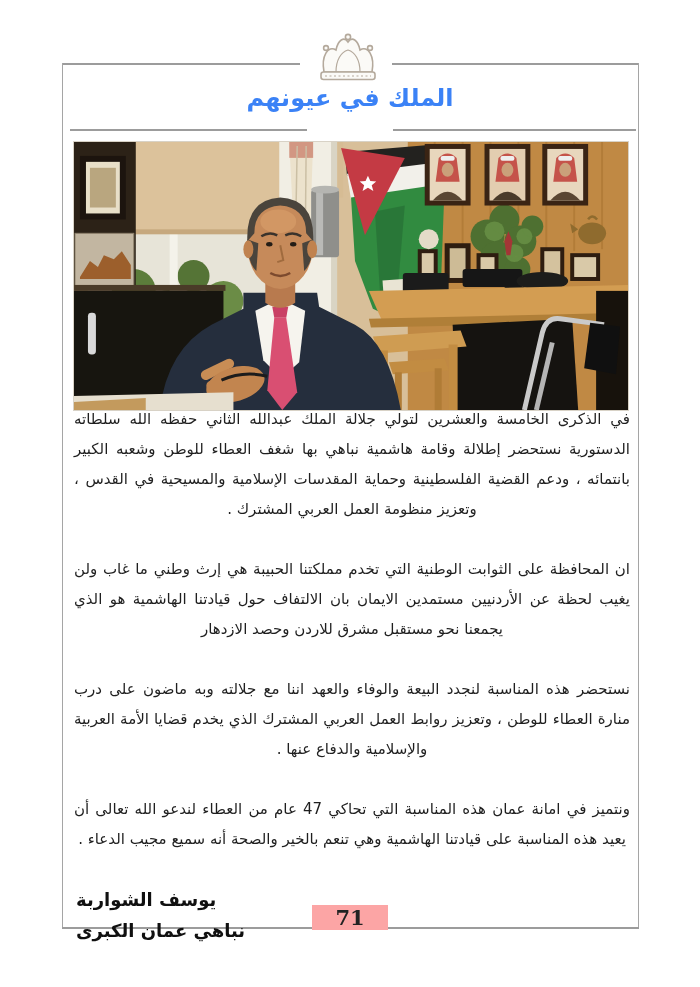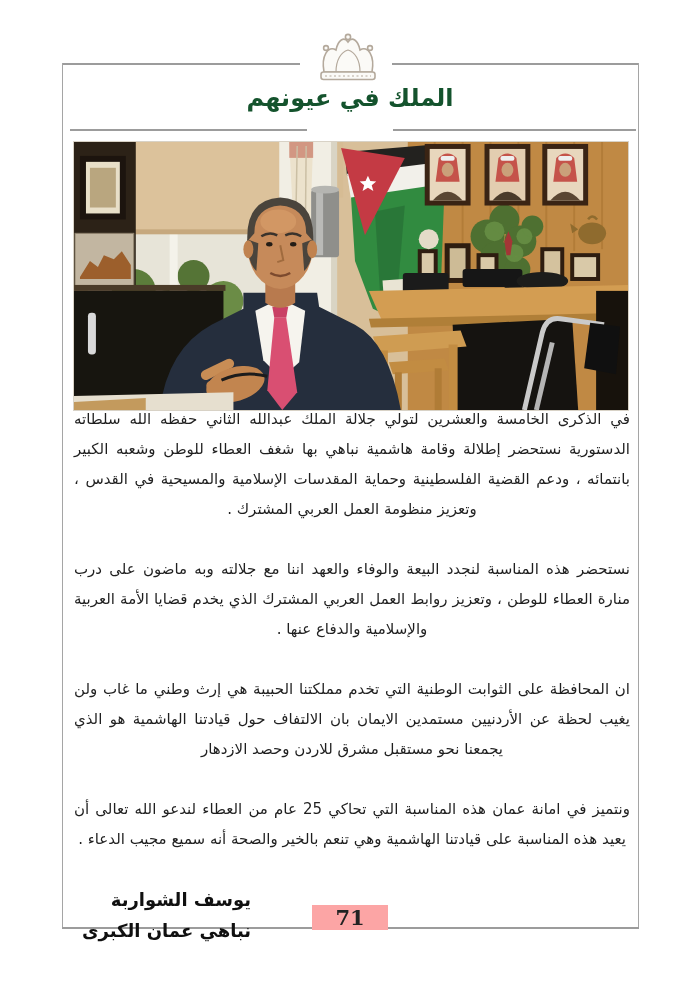--- a/index.html
+++ b/index.html
@@ -12,21 +12,21 @@
   }
   
   .rule{position:absolute;background:#9c9c9c;height:1.5px;}
   .vrule{position:absolute;background:#a5a5a5;width:1px;}
 
   .crown{position:absolute;left:312px;top:32px;width:72px;height:52px;}
 
   .page-title{
     position:absolute;left:0;top:84px;width:700px;
     text-align:center;
-    font-size:24px;font-weight:bold;color:#14532d;
+    font-size:24px;font-weight:bold;color:#3b82f6;
     font-family:"DejaVu Sans",sans-serif;
     letter-spacing:0;
   }
 
   .photo{
     position:absolute;left:73px;top:141px;width:556px;height:270px;
     border:1px solid #d8d2c6;box-sizing:border-box;
     background:#d8bf99;
   }
   .photo svg{display:block;width:100%;height:100%;}
@@ -39,21 +39,21 @@
   .body-text p{
     margin:0 0 30px 0;
     font-size:15px;line-height:30px;
     text-align:justify;text-align-last:center;
     font-family:"DejaVu Sans",sans-serif;
   }
   .signature{
     margin-top:12px;
     margin-right:auto;margin-left:2px;
     width:175px;
-    text-align:right;
+    text-align:left;
     font-weight:bold;font-size:18px;line-height:31px;color:#101010;
   }
   .page-number{
     position:absolute;left:312px;top:905px;width:76px;
     text-align:center;
     font-family:"DejaVu Serif","Liberation Serif",serif;
     font-weight:bold;font-size:21px;color:#222;
     background:#fca5a5;
   }
 </style>
@@ -290,23 +290,23 @@
 
       <g>
         <path d="M0 256 L160 252 L160 270 L0 270 Z" fill="#e6dfcf"></path>
         <path d="M0 262 L72 258 L72 270 L0 270 Z" fill="#c39a5d"></path>
       </g>
     </svg>
   </div>
 
   <div class="body-text">
     <p>في الذكرى الخامسة والعشرين لتولي جلالة الملك عبدالله الثاني حفظه الله سلطاته الدستورية نستحضر إطلالة وقامة هاشمية نباهي بها شغف العطاء للوطن وشعبه الكبير بانتمائه ، ودعم القضية الفلسطينية وحماية المقدسات الإسلامية والمسيحية في القدس ، وتعزيز منظومة العمل العربي المشترك .</p>
+    <p>ان المحافظة على الثوابت الوطنية التي تخدم مملكتنا الحبيبة هي إرث وطني ما غاب ولن يغيب لحظة عن الأردنيين مستمدين الايمان بان الالتفاف حول قيادتنا الهاشمية هو الذي يجمعنا نحو مستقبل مشرق للاردن وحصد الازدهار</p>
     <p>نستحضر هذه المناسبة لنجدد البيعة والوفاء والعهد اننا مع جلالته وبه ماضون على درب منارة العطاء للوطن ، وتعزيز روابط العمل العربي المشترك الذي يخدم قضايا الأمة العربية والإسلامية والدفاع عنها .</p>
-    <p>ان المحافظة على الثوابت الوطنية التي تخدم مملكتنا الحبيبة هي إرث وطني ما غاب ولن يغيب لحظة عن الأردنيين مستمدين الايمان بان الالتفاف حول قيادتنا الهاشمية هو الذي يجمعنا نحو مستقبل مشرق للاردن وحصد الازدهار</p>
-    <p>ونتميز في امانة عمان هذه المناسبة التي تحاكي 25 عام من العطاء لندعو الله تعالى أن يعيد هذه المناسبة على قيادتنا الهاشمية وهي تنعم بالخير والصحة أنه سميع مجيب الدعاء .</p>
+    <p>ونتميز في امانة عمان هذه المناسبة التي تحاكي 47 عام من العطاء لندعو الله تعالى أن يعيد هذه المناسبة على قيادتنا الهاشمية وهي تنعم بالخير والصحة أنه سميع مجيب الدعاء .</p>
     <div class="signature">
       <div>يوسف الشواربة</div>
       <div>نباهي عمان الكبرى</div>
     </div>
   </div>
 
   <div class="page-number">71</div>
 
 </div>
 

